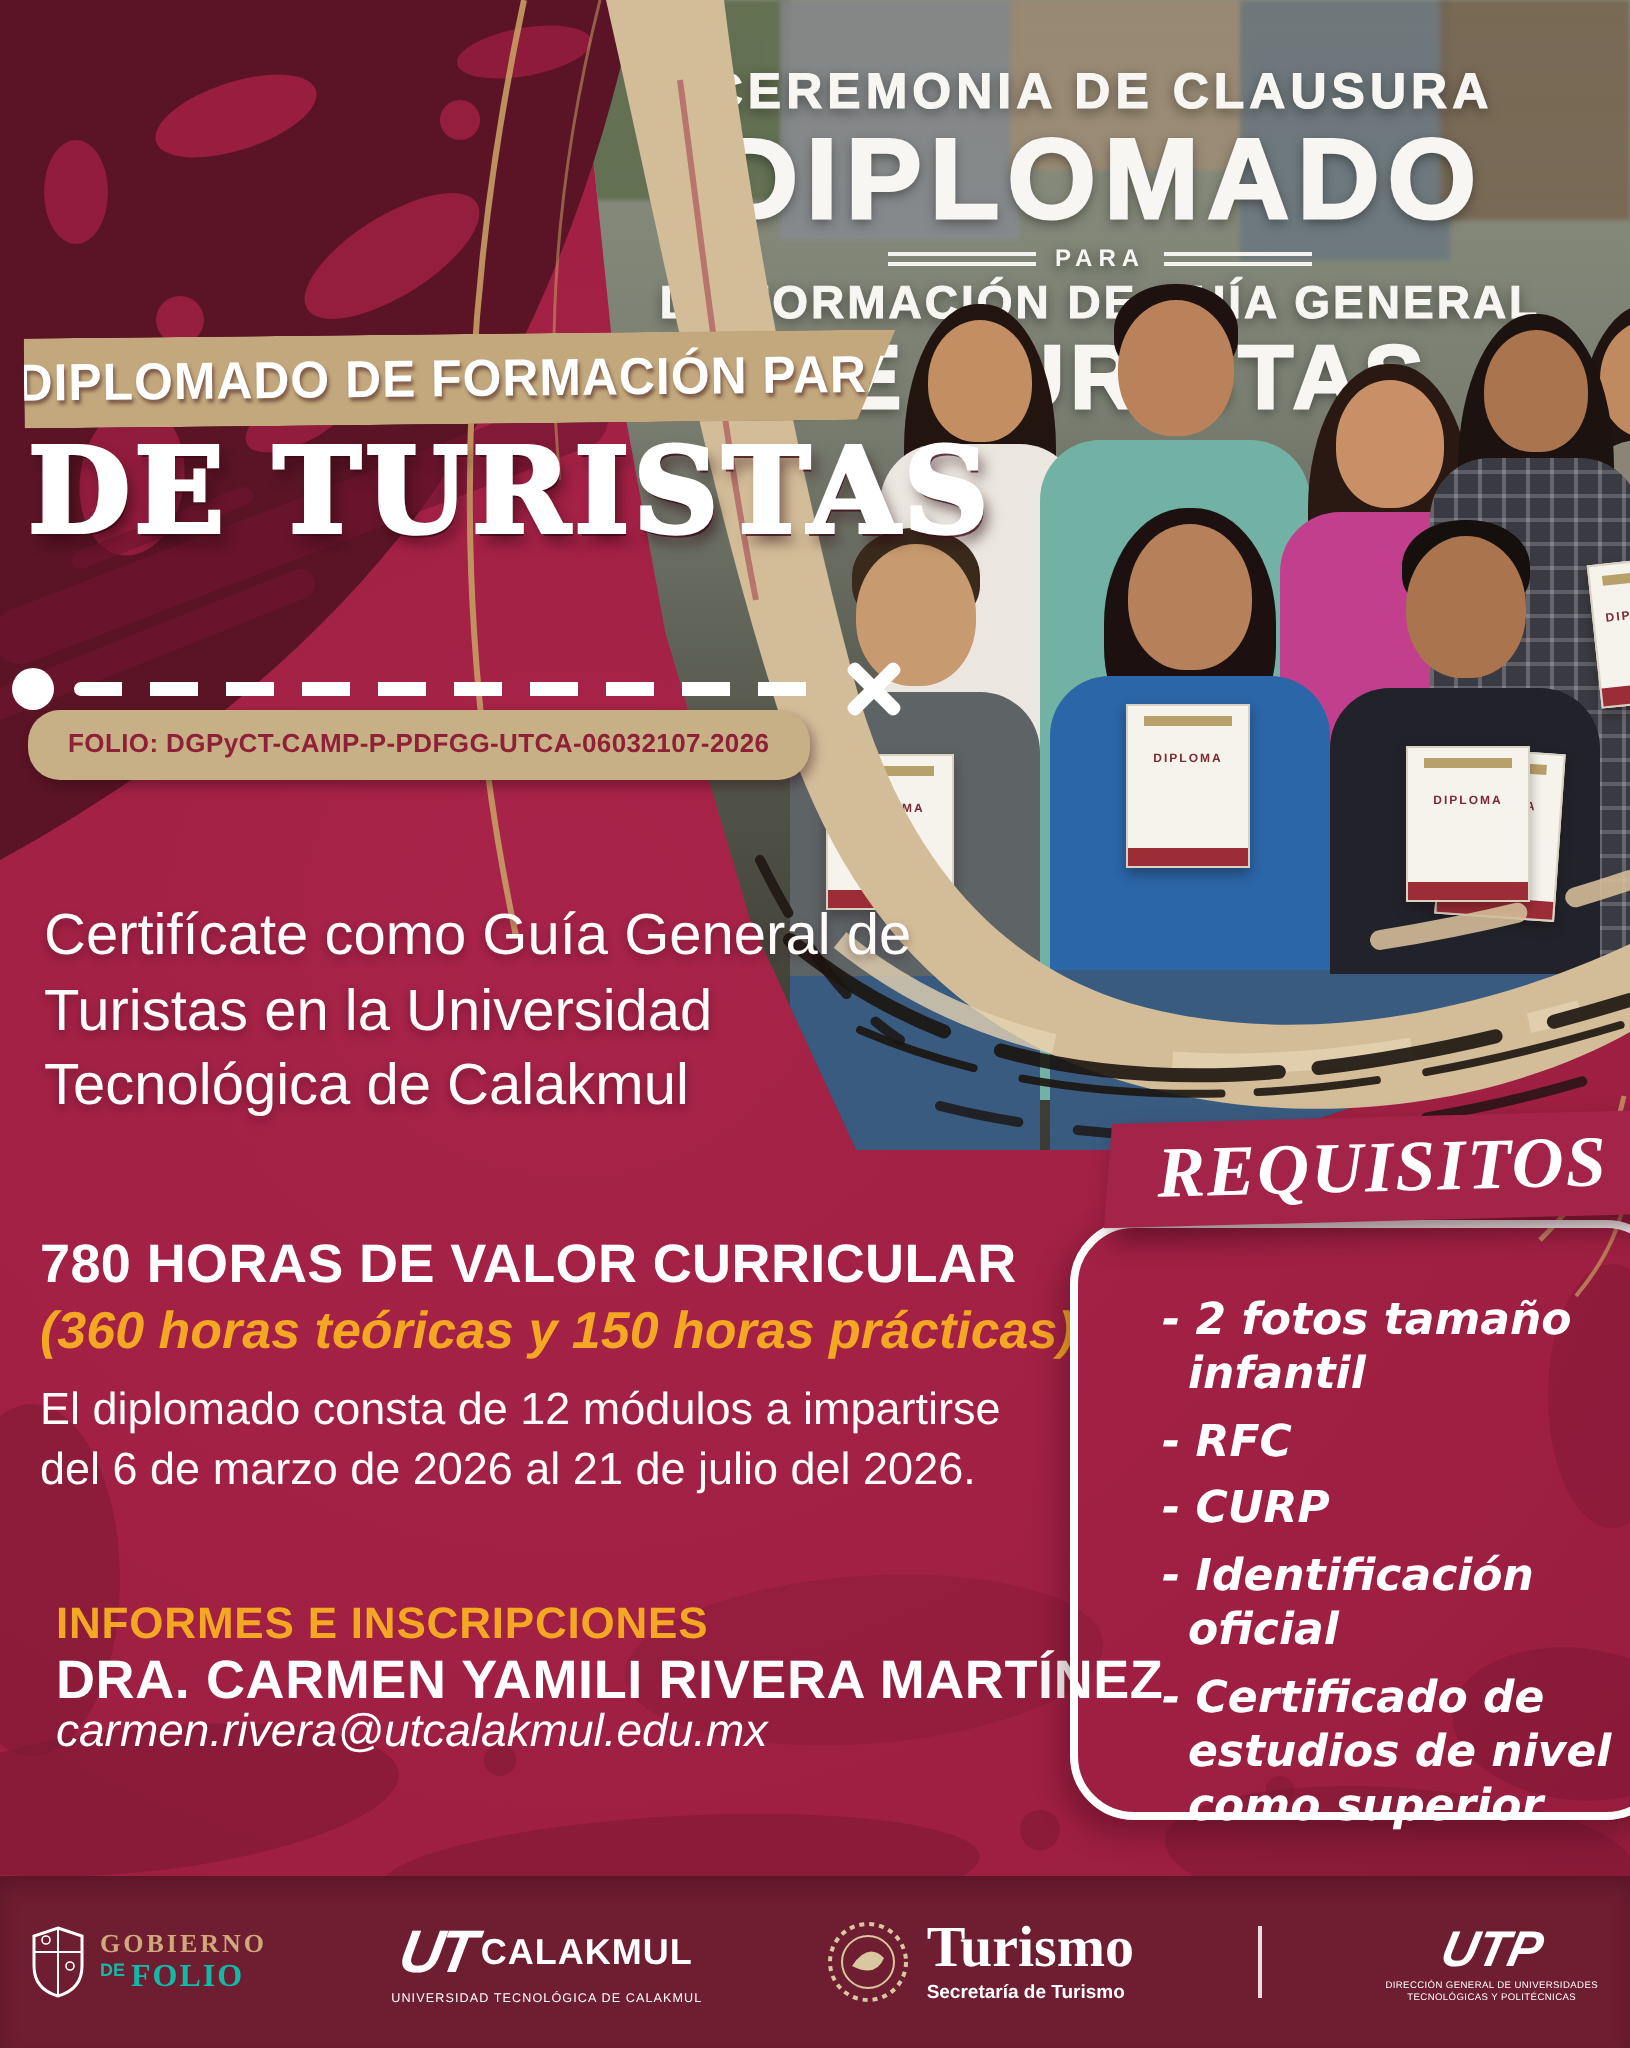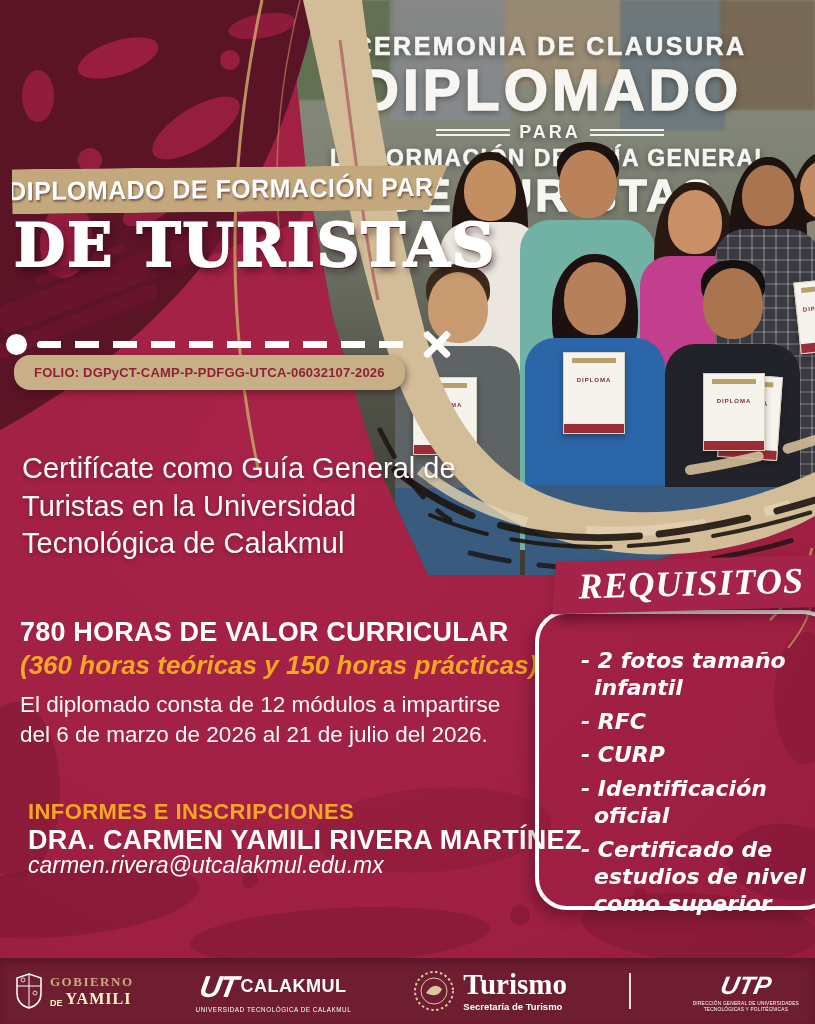--- a/index.html
+++ b/index.html
@@ -18,21 +18,21 @@
     background:linear-gradient(180deg,#98a08f 0%,#7b8174 38%,#5f6457 70%,#4c5046 100%);
   }
   .tile{position:absolute;opacity:.85;filter:blur(1px);}
   .photo-shade{position:absolute;inset:0;background:linear-gradient(180deg,rgba(90,70,50,.18) 0%,rgba(55,40,30,.05) 35%,rgba(35,25,20,.38) 92%);z-index:2;}
   .screen-title{position:absolute;top:32px;left:0;right:0;text-align:center;color:#f7f6f3;z-index:3;
     text-shadow:0 2px 6px rgba(15,15,15,.5);}
   .st1{font-size:25px;font-weight:bold;letter-spacing:2.5px;-webkit-text-stroke:.6px #f7f6f3;}
   .st2{font-size:57px;font-weight:bold;letter-spacing:4px;line-height:1.02;-webkit-text-stroke:1.5px #f7f6f3;}
   .para-row{display:flex;align-items:center;justify-content:center;gap:9px;margin:3px 0 2px;}
   .para-line{width:74px;height:7px;border-top:2px solid #f3f2ee;border-bottom:2px solid #f3f2ee;box-sizing:border-box;}
-  .st3{font-size:18px;font-weight:bold;letter-spacing:3px;}
+  .st3{font-size:12px;font-weight:bold;letter-spacing:3px;}
   .st4{font-size:23px;font-weight:bold;letter-spacing:1.5px;-webkit-text-stroke:.5px #f7f6f3;}
   .st5{font-size:45px;font-weight:bold;letter-spacing:3px;line-height:1.05;-webkit-text-stroke:1.4px #f7f6f3;}
 
   .person{position:absolute;}
   .person::after{content:"";position:absolute;left:50%;transform:translateX(-50%);top:-8px;
     width:var(--hairw);height:var(--hairh);background:var(--hair);border-radius:48% 48% 42% 42%;}
   .person::before{content:"";position:absolute;left:50%;transform:translateX(-50%);top:0;
     width:var(--headw);height:calc(var(--headw)*1.18);background:var(--skin);
     border-radius:50% 50% 46% 46%;z-index:2;}
   .torso{position:absolute;left:0;right:0;bottom:0;top:var(--torsotop);
@@ -85,26 +85,26 @@
     box-shadow:5px 7px 12px rgba(45,6,18,.5);}
   .req-banner span{display:block;transform:skewX(6deg);text-align:center;padding-top:4px;
     font-family:"Liberation Serif", serif;font-style:italic;font-weight:bold;font-size:36px;color:#fff;letter-spacing:1px;}
   .req-box{position:absolute;left:535px;top:610px;width:300px;height:300px;z-index:3;
     border:4px solid #fff;border-radius:32px;box-sizing:border-box;
     box-shadow:-4px 7px 14px rgba(45,6,18,.35);padding:34px 16px 0 42px;}
   .req-item{font-family:"DejaVu Sans", sans-serif;font-size:22px;font-weight:bold;font-style:italic;color:#fff;
     line-height:1.22;margin-bottom:7px;padding-left:13px;text-indent:-13px;}
 
   
-  .footer{position:absolute;left:0;right:0;bottom:0;height:66px;background:#6f1d31;z-index:5;
+  .footer{position:absolute;left:0;right:0;bottom:0;height:86px;background:#6f1d31;z-index:5;
     display:flex;align-items:center;justify-content:space-between;padding:0 16px;box-sizing:border-box;
     box-shadow:inset 0 5px 9px rgba(30,5,12,.25);}
   .fg{display:flex;align-items:center;gap:8px;flex:none;}
   .gob-t1{font-family:"Liberation Serif", serif;font-size:13px;font-weight:bold;letter-spacing:1.5px;color:#cfa87b;}
-  .gob-t2{display:flex;align-items:flex-end;gap:3px;color:#fef9c3;}
+  .gob-t2{display:flex;align-items:flex-start;gap:3px;color:#14b8a6;}
   .gob-de{font-size:9px;font-weight:bold;}
   .gob-todos{font-family:"Liberation Serif", serif;font-size:16px;font-weight:bold;letter-spacing:1px;}
   .vdiv{width:1.5px;height:36px;background:rgba(255,255,255,.85);flex:none;}
   .seduc-col{display:flex;flex-direction:column;color:#fff;line-height:1.15;}
   .seduc-n{font-size:13px;font-weight:bold;letter-spacing:.5px;}
   .seduc-s{font-size:7px;font-weight:bold;letter-spacing:.3px;}
   .ut-col{display:flex;flex-direction:column;align-items:center;color:#fff;}
   .ut-row{display:flex;align-items:center;gap:4px;}
   .ut-glyph{font-size:30px;font-weight:bold;font-style:italic;transform:skewX(-10deg);letter-spacing:-2px;}
   .ut-name{font-size:18px;font-weight:bold;letter-spacing:.5px;}
@@ -283,21 +283,21 @@
         <path d="M13 1 L25 5 V20 C25 29 20 33 13 35 C6 33 1 29 1 20 V5 Z" fill="none" stroke="#fff" stroke-width="1.5"></path>
         <line x1="1" y1="13" x2="25" y2="13" stroke="#fff" stroke-width="1"></line>
         <line x1="13" y1="1" x2="13" y2="35" stroke="#fff" stroke-width="1"></line>
         <circle cx="7" cy="7" r="2" fill="none" stroke="#fff" stroke-width=".8"></circle>
         <circle cx="19" cy="20" r="2" fill="none" stroke="#fff" stroke-width=".8"></circle>
       </svg>
       <div>
         <div class="gob-t1">GOBIERNO</div>
         <div class="gob-t2">
           <span class="gob-de">DE</span>
-          <span class="gob-todos">YAMILI</span>
+          <span class="gob-todos">FOLIO</span>
         </div>
       </div>
     </div>
 
 
     <div class="ut-col">
       <div class="ut-row">
         <span class="ut-glyph">UT</span>
         <span class="ut-name">CALAKMUL</span>
       </div>

